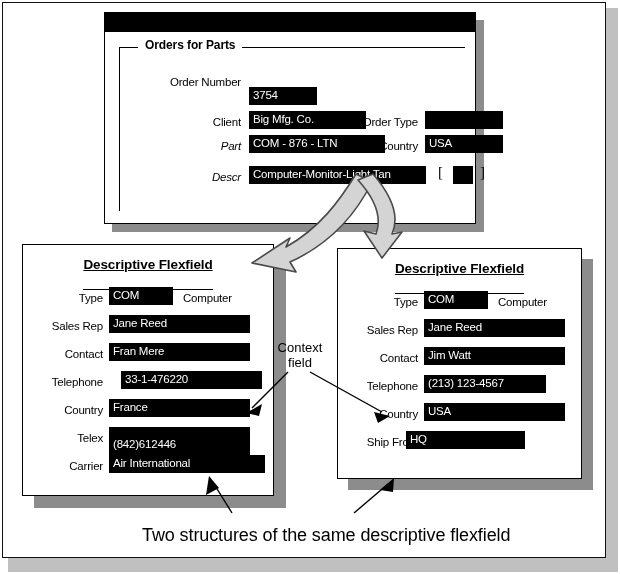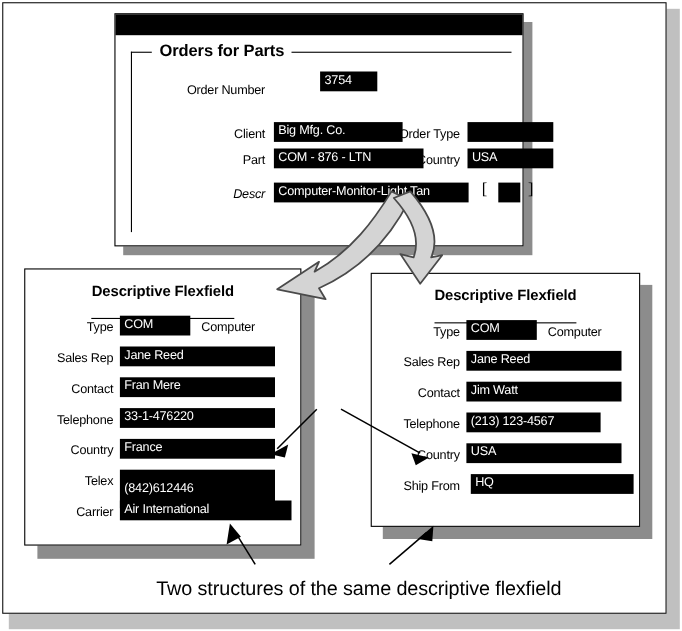--- a/index.html
+++ b/index.html
@@ -72,21 +72,21 @@
     border-top: 1.5px solid #000000;
     border-left: 1.5px solid #000000;
     box-sizing: border-box;
   }
   .legend {
     position: absolute;
     left: 18px;
     top: -10px;
     background: #ffffff;
     padding: 0 7px;
-    font-size: 15px;
+    font-size: 12px;
     font-weight: bold;
     color: #000000;
     letter-spacing: -0.1px;
     white-space: nowrap;
   }
 
   
   .lbl {
     position: absolute;
     font-size: 11.5px;
@@ -135,20 +135,21 @@
     width: 100%;
     text-align: center;
     font-size: 13.5px;
     font-weight: bold;
     color: #000000;
     letter-spacing: -0.1px;
   }
   .ff-title span {
     border-bottom: 1.5px solid #000000;
     padding-bottom: 17px;
+    text-decoration: underline;
   }
 
   .suffix {
     position: absolute;
     font-size: 11.5px;
     color: #000000;
     white-space: nowrap;
     letter-spacing: -0.2px;
   }
 
@@ -189,29 +190,29 @@
 
   <div class="win-shadow" id="win-orders-shadow"></div>
   <div class="win" id="win-orders">
     <div class="titlebar"></div>
 
     <div class="fieldset">
       <div class="legend">Orders for Parts</div>
     </div>
 
     <div class="lbl" style="left:38px; top:63px; width:98px;">Order Number</div>
-    <div class="box" style="left:144px; top:52px; width:52px; height:18px;margin-left:42px;">3754</div>
+    <div class="box" style="left:144px; top:74px; width:68px; height:18px;">3754</div>
 
     <div class="lbl" style="left:38px; top:103px; width:98px;">Client</div>
     <div class="box" style="left:144px; top:98px; width:117px; height:18px;">Big Mfg. Co.</div>
 
     <div class="lbl" style="left:196px; top:103px; width:117px;">Order Type</div>
     <div class="box" style="left:320px; top:98px; width:78px; height:18px;"></div>
 
-    <div class="lbl" style="left:38px; top:127px; width:98px;">Part</div>
+    <div class="lbl" style="left:38px; top:127px; width:98px;font-style:italic;">Part</div>
     <div class="box" style="left:144px; top:122px; width:136px; height:18px;">COM - 876 - LTN</div>
 
     <div class="lbl" style="left:196px; top:127px; width:117px;">Country</div>
     <div class="box" style="left:320px; top:122px; width:78px; height:18px;">USA</div>
 
     <div class="lbl" style="left:38px; top:158px; width:98px;font-style:italic;">Descr</div>
     <div class="box" style="left:144px; top:153px; width:177px; height:18px;">Computer-Monitor-Light Tan</div>
 
     <div class="ctx-bracket" style="left:333px; top:151px;">[</div>
     <div class="ctx-box" style="left:348px; top:153px; width:20px; height:18px;"></div>
@@ -228,21 +229,21 @@
     <div class="box" style="left:86px; top:42px; width:64px; height:18px;">COM</div>
     <div class="suffix" style="left:160px; top:47px;">Computer</div>
 
     <div class="lbl" style="left:6px; top:75px; width:74px;">Sales Rep</div>
     <div class="box" style="left:86px; top:70px; width:141px; height:18px;">Jane Reed</div>
 
     <div class="lbl" style="left:6px; top:103px; width:74px;">Contact</div>
     <div class="box" style="left:86px; top:98px; width:141px; height:18px;">Fran Mere</div>
 
     <div class="lbl" style="left:4px; top:131px; width:76px;">Telephone</div>
-    <div class="box" style="left:86px; top:126px; width:141px; height:18px;">33-1-476220</div>
+    <div class="box" style="left:98px; top:126px; width:141px; height:18px;">33-1-476220</div>
 
     <div class="lbl" style="left:6px; top:159px; width:74px;">Country</div>
     <div class="box" style="left:86px; top:154px; width:141px; height:18px;">France</div>
 
     <div class="lbl" style="left:6px; top:187px; width:74px;">Telex</div>
     <div class="box" style="left:86px; top:182px; width:141px; height:35px;">(842)612446</div>
 
     <div class="lbl" style="left:6px; top:215px; width:74px;">Carrier</div>
     <div class="box" style="left:86px; top:210px; width:156px; height:18px;">Air International</div>
   </div>
@@ -263,21 +264,21 @@
     <div class="lbl" style="left:6px; top:103px; width:74px;">Contact</div>
     <div class="box" style="left:86px; top:98px; width:141px; height:18px;">Jim Watt</div>
 
     <div class="lbl" style="left:4px; top:131px; width:76px;">Telephone</div>
     <div class="box" style="left:86px; top:126px; width:122px; height:18px;">(213) 123-4567</div>
 
     <div class="lbl" style="left:6px; top:159px; width:74px;">Country</div>
     <div class="box" style="left:86px; top:154px; width:141px; height:18px;">USA</div>
 
     <div class="lbl" style="left:6px; top:187px; width:74px;">Ship From</div>
-    <div class="box" style="left:90px; top:182px; width:148px; height:18px;">HQ</div>
+    <div class="box" style="left:68px; top:182px; width:119px; height:18px;">HQ</div>
   </div>
 
   <svg class="overlay" viewBox="0 0 620 574" xmlns="http://www.w3.org/2000/svg">
 
     <g>
       <path d="M 356,174
                C 340,200 320,228 286,247
                L 290,238
                L 252,263
                L 296,272
@@ -309,16 +310,20 @@
       <line x1="232" y1="513" x2="214" y2="484" stroke="#000000" stroke-width="1.4"></line>
       <polygon points="209,476 206,495 219,488" fill="#000000"></polygon>
     </g>
 
     <g>
       <line x1="354" y1="513" x2="388" y2="484" stroke="#000000" stroke-width="1.4"></line>
       <polygon points="394,478 380,490 393,492" fill="#000000"></polygon>
     </g>
   </svg>
 
+  <div class="annot" style="left:268px; top:341px; width:64px;">
+    <div>Context</div>
+    <div>field</div>
+  </div>
 
   <div class="caption" style="left:142px; top:525px;">Two structures of the same descriptive flexfield</div>
 
 </div>
 
 </body></html>

